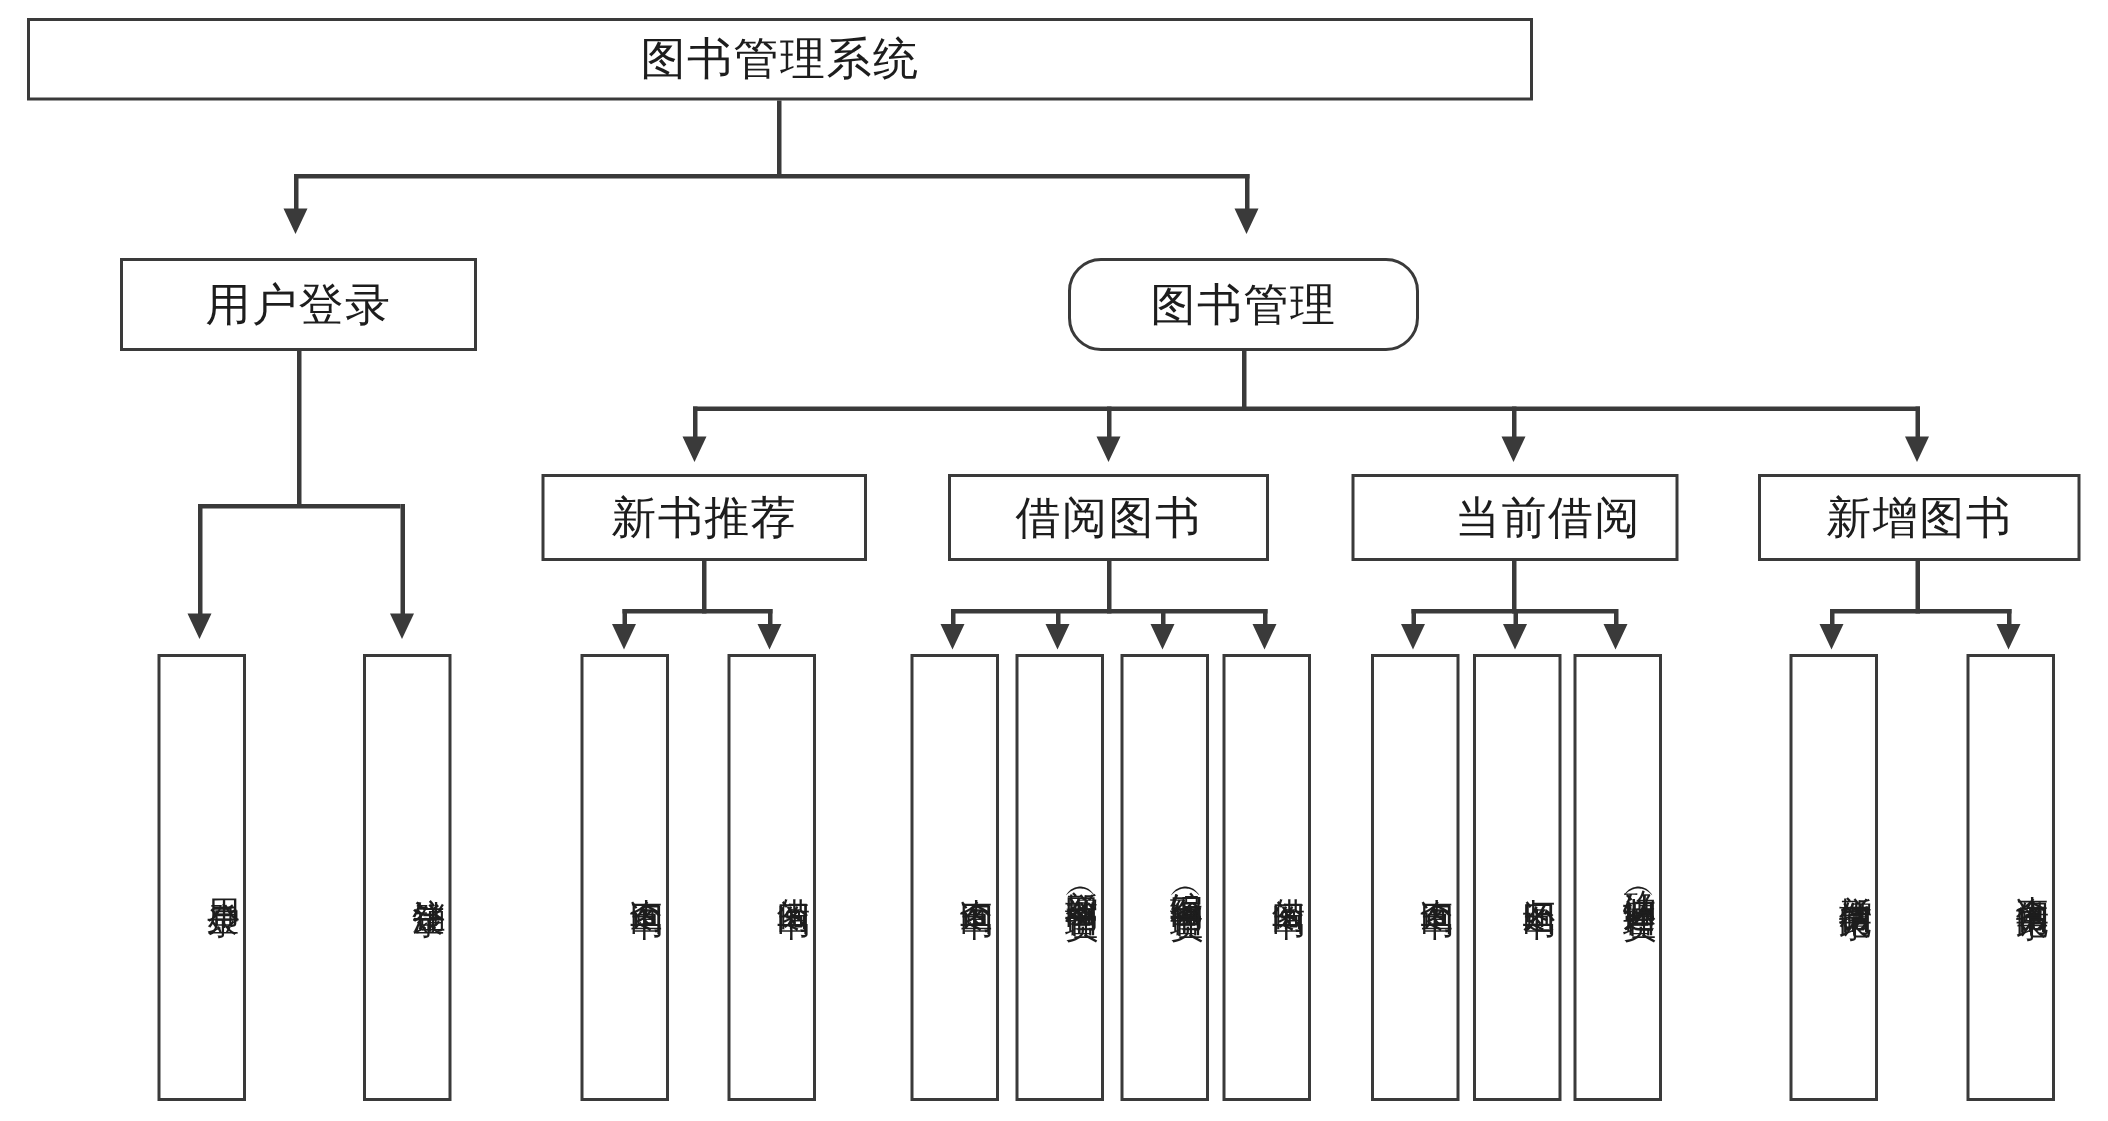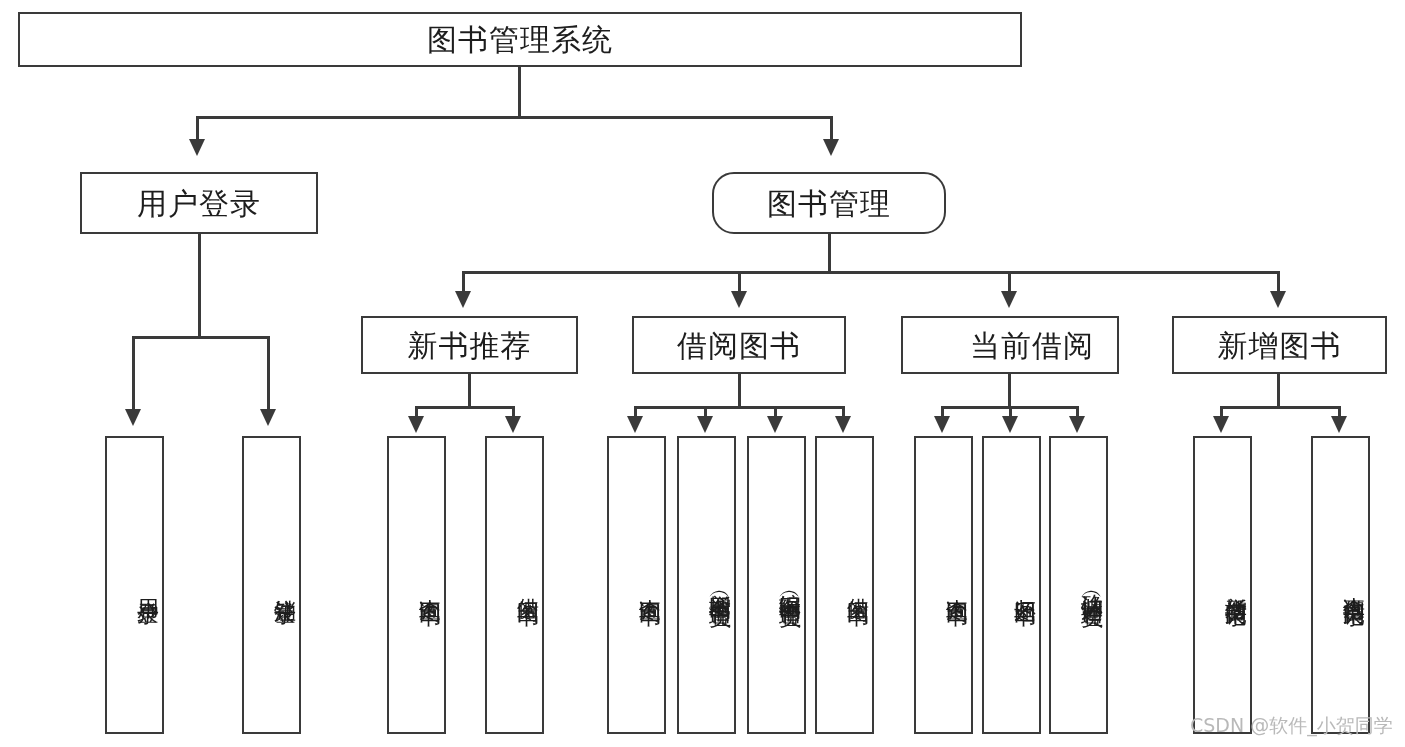--- a/index.html
+++ b/index.html
@@ -205,15 +205,14 @@
     <span>确认归还（管理员）</span>
   </div>
 
   <div class="node v" style="left:1193px; top:436px; width:59px; height:298px;">
     <span>新增借阅记录</span>
   </div>
   <div class="node v" style="left:1311px; top:436px; width:59px; height:298px;">
     <span>查询借阅记录</span>
   </div>
 
-  <div id="watermark">CSDN @软件_小贺同学</div>
 
 </div>
 
 </body></html>

